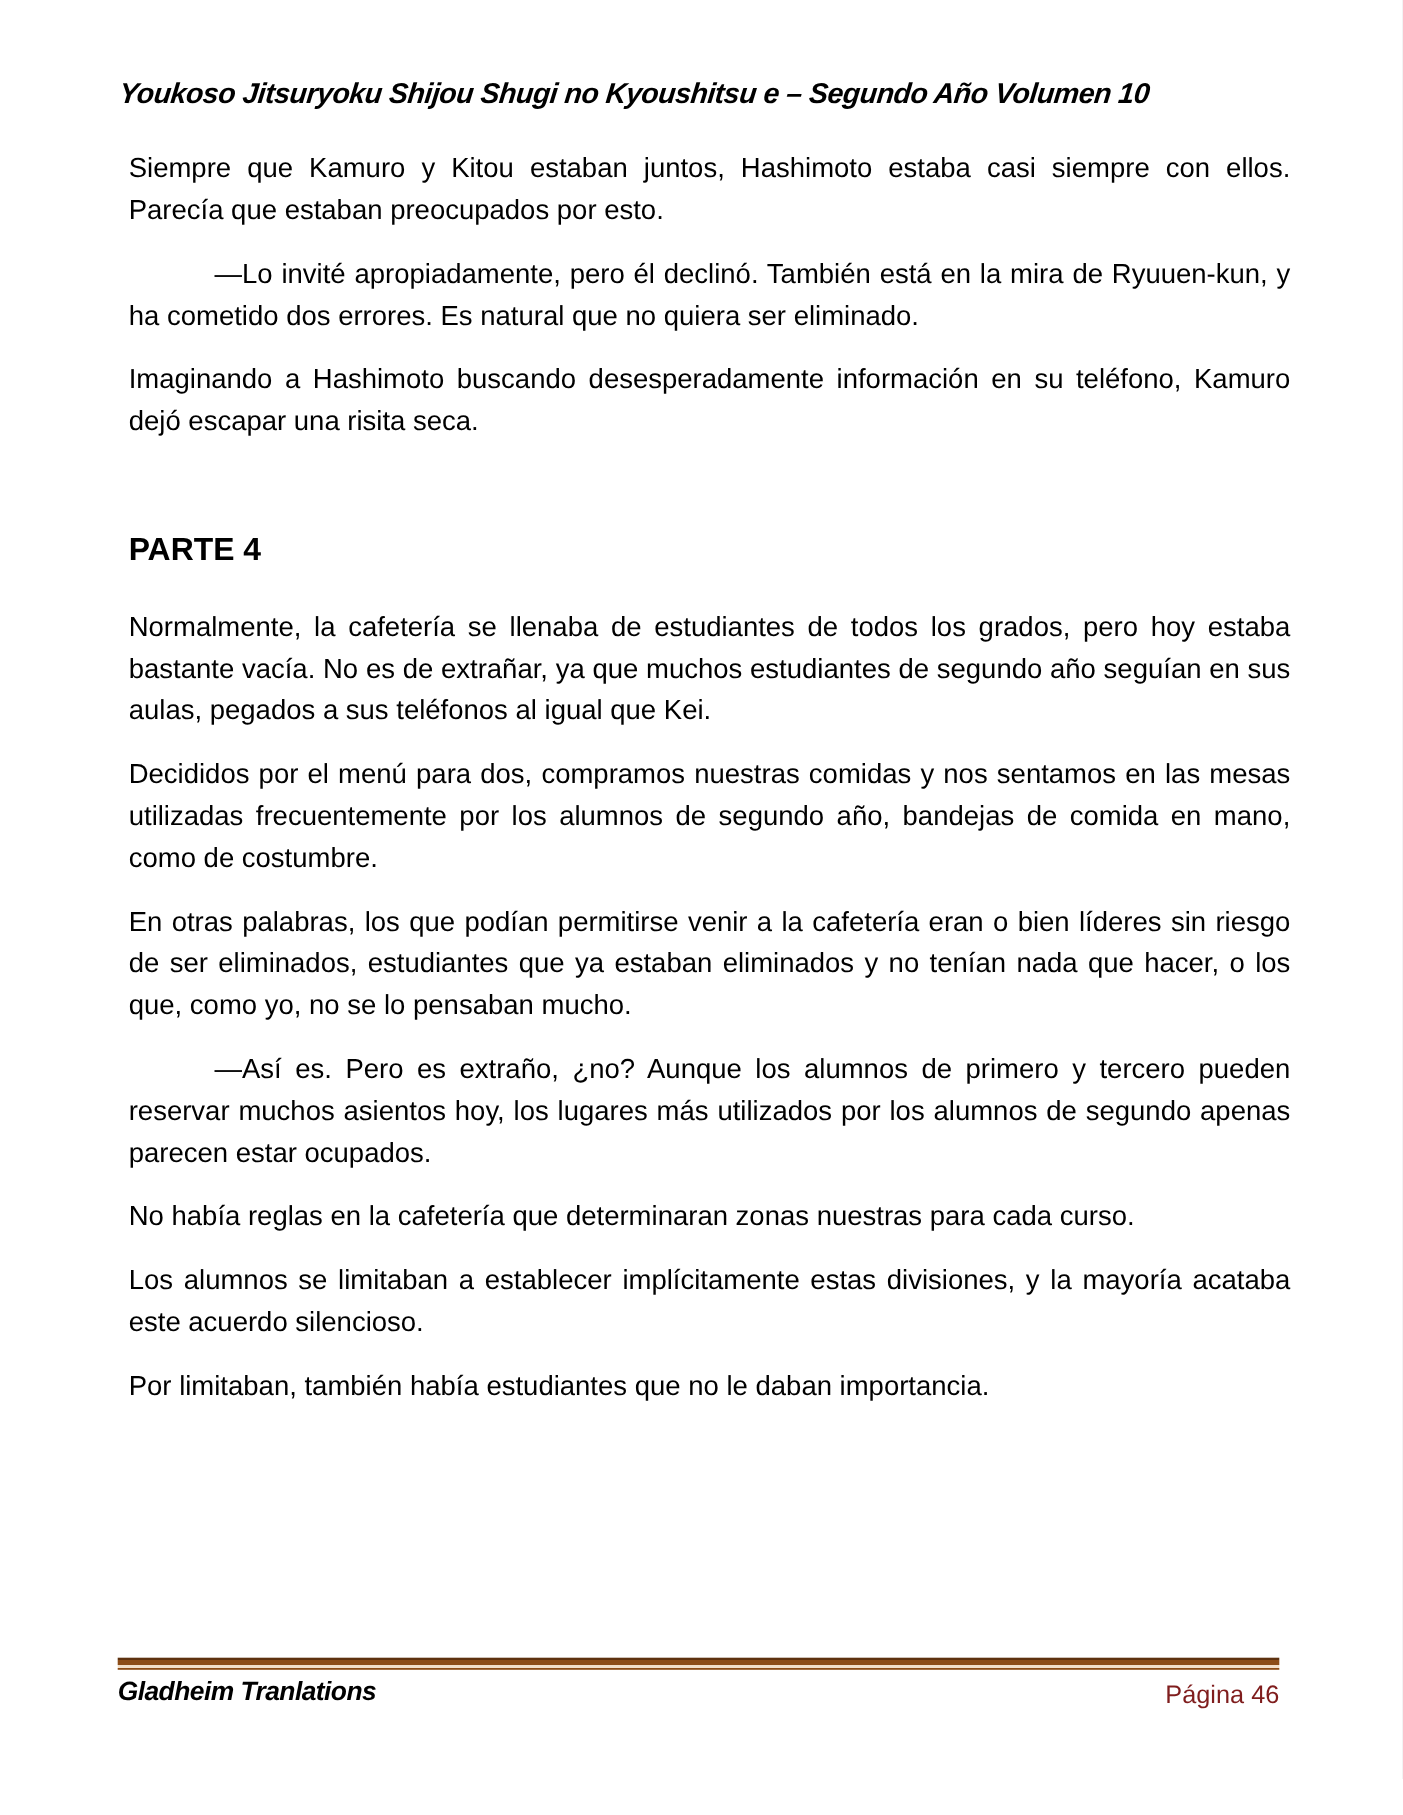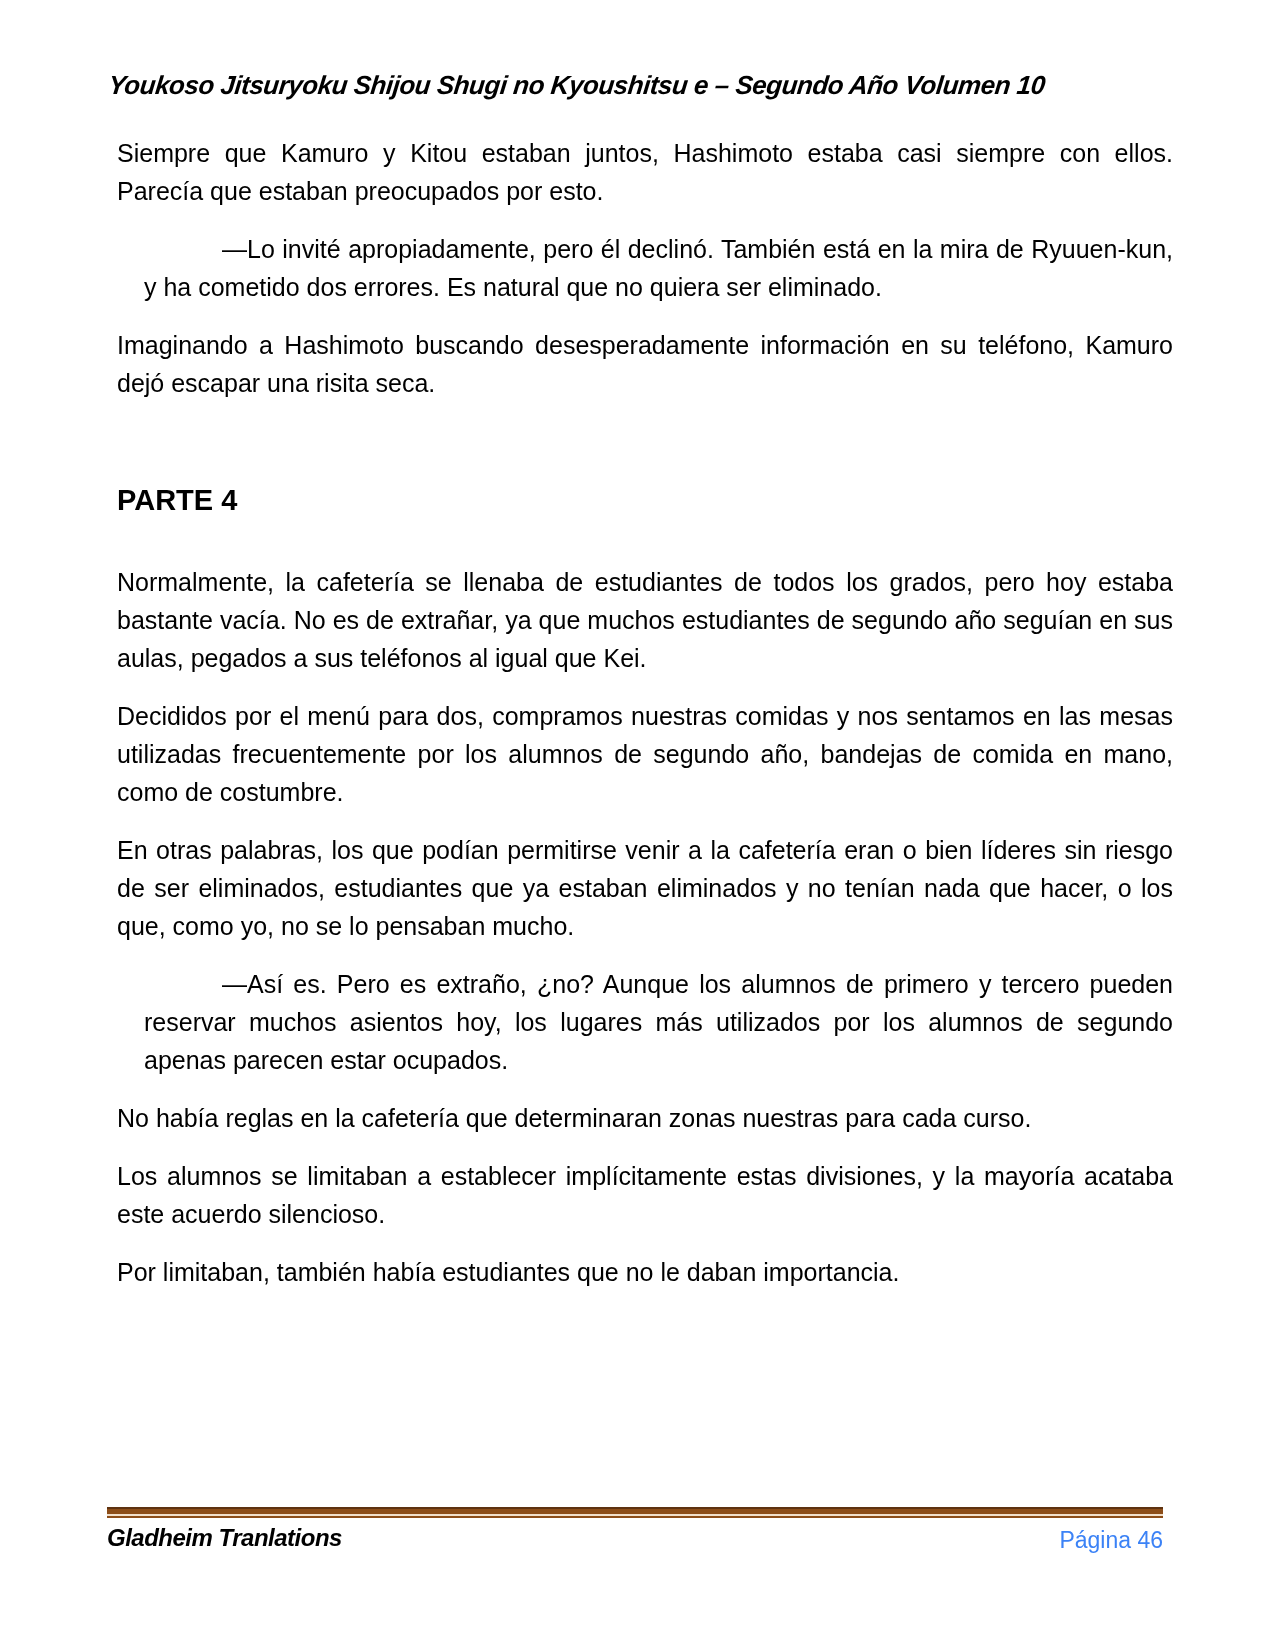--- a/index.html
+++ b/index.html
@@ -45,24 +45,23 @@
     width: 1056px;
   }
   .doc-body p {
     margin: 0 0 20px 0;
     font-size: 25px;
     line-height: 38px;
     text-align: justify;
   }
   .doc-body p.dialogue {
     text-indent: 78px;
-    margin-left: 27px;
   }
   .doc-body h2.heading {
-    margin: 79px 0 44px 0;
+    margin: 79px 0 32px 0;
     font-size: 29px;
     line-height: 38px;
     font-weight: 700;
     text-align: left;
   }
   
   .footer-rule {
     position: absolute;
     left: 107px;
     top: 1507px;
@@ -83,21 +82,21 @@
   }
   .footer-translator .display-script {
     font-size: 24px;
   }
   .footer-pagenum {
     position: absolute;
     right: 112px;
     top: 1527px;
     font-size: 23px;
     font-weight: 400;
-    color: #3b82f6;
+    color: #7f1d1d;
   }
 </style>
 </head>
 <body>
 
 <div class="page">
 
   <header class="doc-header">
     <div class="display-script">Youkoso Jitsuryoku Shijou Shugi no Kyoushitsu e – Segundo Año Volumen 10</div>
   </header>

